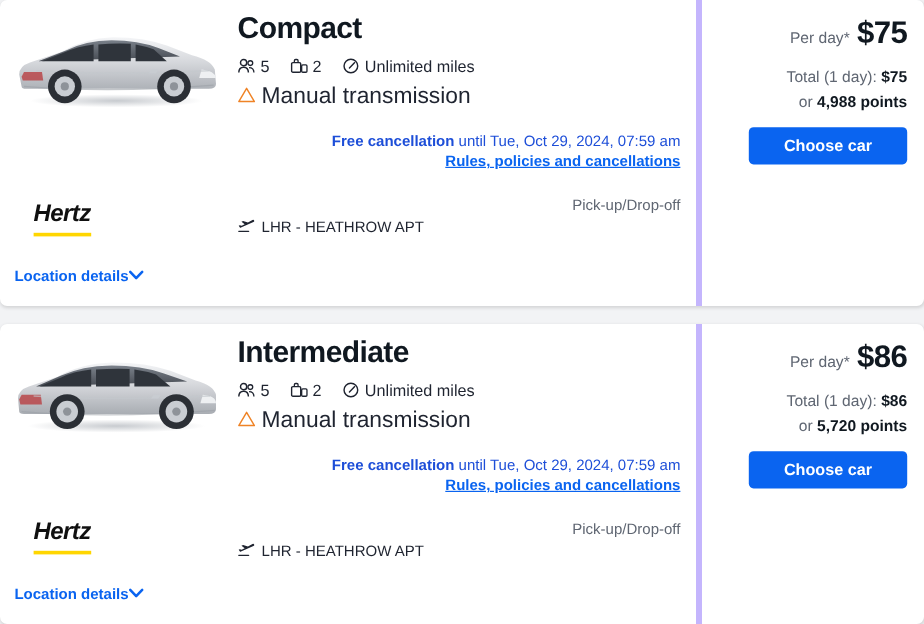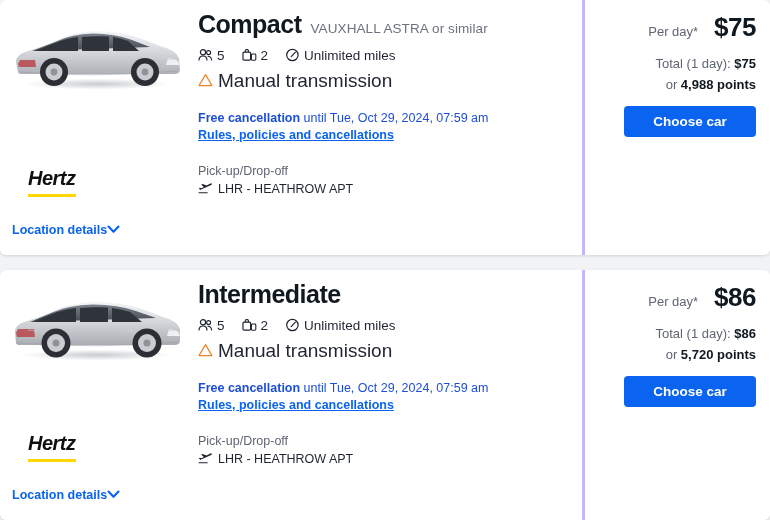--- a/index.html
+++ b/index.html
@@ -64,23 +64,24 @@
     display: flex;
     align-items: center;
     gap: 0;
     cursor: pointer;
   }
   .chev { display: inline-block; }
 
   
   .mid-col {
     flex: 1 1 auto;
-    padding: 8px 4px 0 8px;
-    border-right: 3px solid #c4b5fd;
+    padding: 8px 13px 0 8px;
+    border-right: 5px solid #c4b5fd;
     position: relative;
+    text-align: right;
   }
   .title-row {
     display: flex;
     align-items: baseline;
     gap: 9px;
     margin-top: 2px;
   }
   .car-class {
     font-size: 25px;
     font-weight: bold;
@@ -148,21 +149,21 @@
   .right-col {
     width: 185px;
     flex: 0 0 185px;
     padding: 8px 14px 0 10px;
     text-align: right;
   }
   .perday-row {
     display: flex;
     align-items: baseline;
     justify-content: flex-end;
-    gap: 16px;
+    gap: 6px;
     margin-top: 4px;
   }
   .perday-label { font-size: 13px; color: #5f6672; }
   .perday-price {
     font-size: 26px;
     font-weight: bold;
     color: #101820;
     letter-spacing: -0.5px;
   }
   .total-row {
@@ -248,21 +249,20 @@
           <svg width="13" height="9" viewBox="0 0 13 9">
               <path d="M1.5 1.5 L6.5 6.8 L11.5 1.5" stroke="#0a64f0" stroke-width="2.1" fill="none" stroke-linecap="round" stroke-linejoin="round"></path>
             </svg>
         </span>
       </div>
     </div>
 
     <div class="mid-col">
       <div class="title-row">
         <span class="car-class">Compact</span>
-        <span class="car-model">VAUXHALL ASTRA or similar</span>
       </div>
 
       <div class="specs">
         <span class="spec">
           <span>
             <svg width="15" height="14" viewBox="0 0 15 14">
                 <circle cx="5" cy="4.2" r="2.6" fill="none" stroke="#1f2430" stroke-width="1.2"></circle>
                 <path d="M1 12.5 Q1 8 5 8 Q9 8 9 12.5" fill="none" stroke="#1f2430" stroke-width="1.2"></path>
                 <circle cx="10.6" cy="4.6" r="2" fill="none" stroke="#1f2430" stroke-width="1.1"></circle>
                 <path d="M9.5 8.3 Q13.6 8.3 13.6 12.5" fill="none" stroke="#1f2430" stroke-width="1.1"></path>

